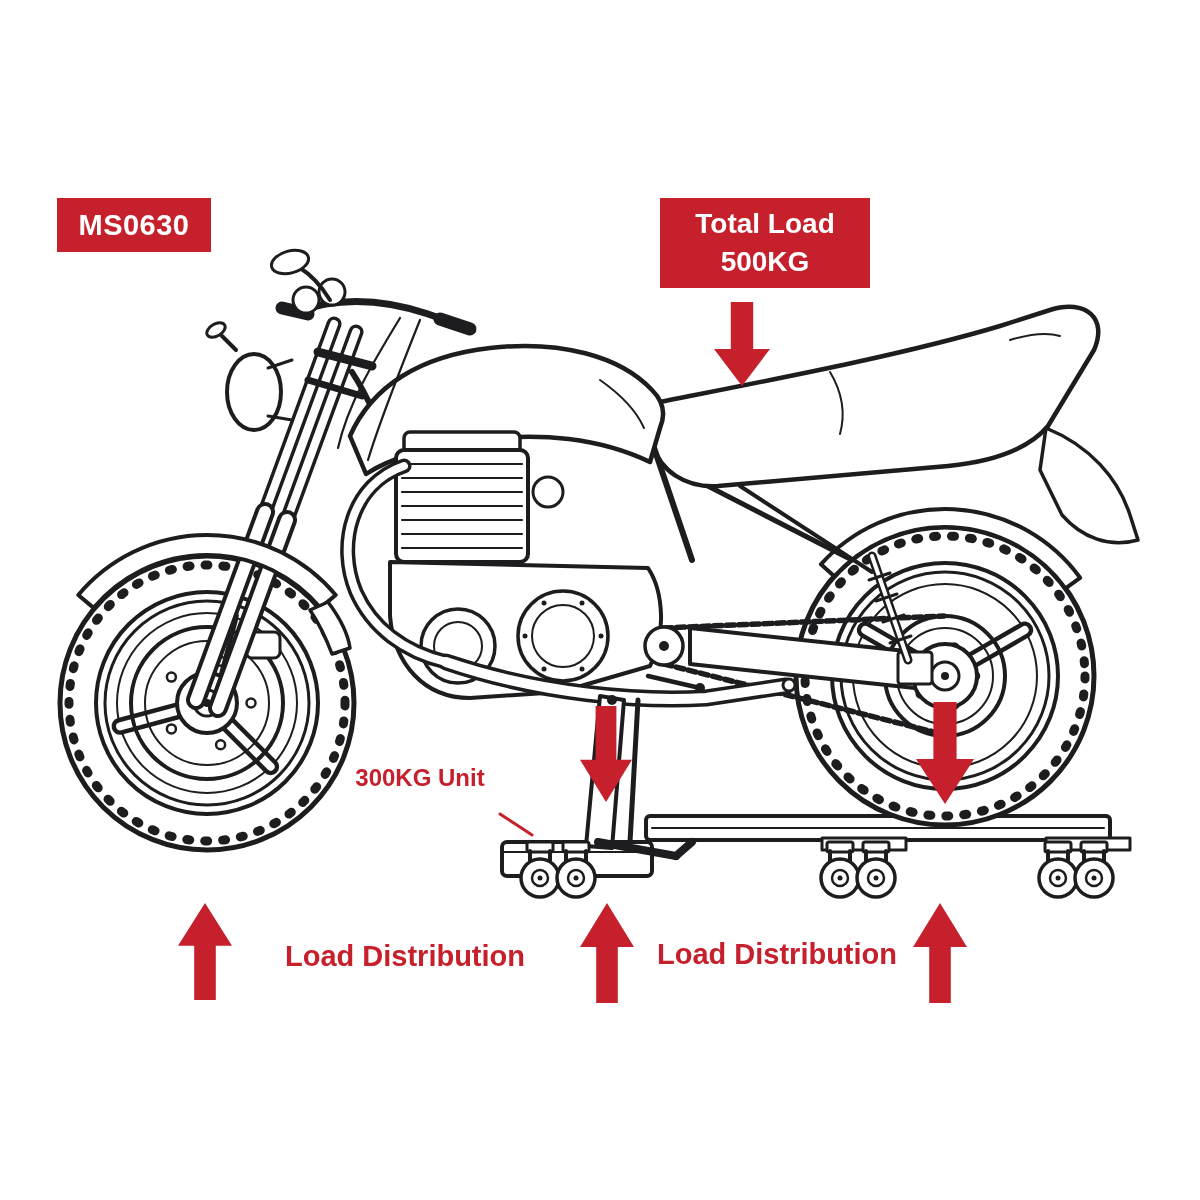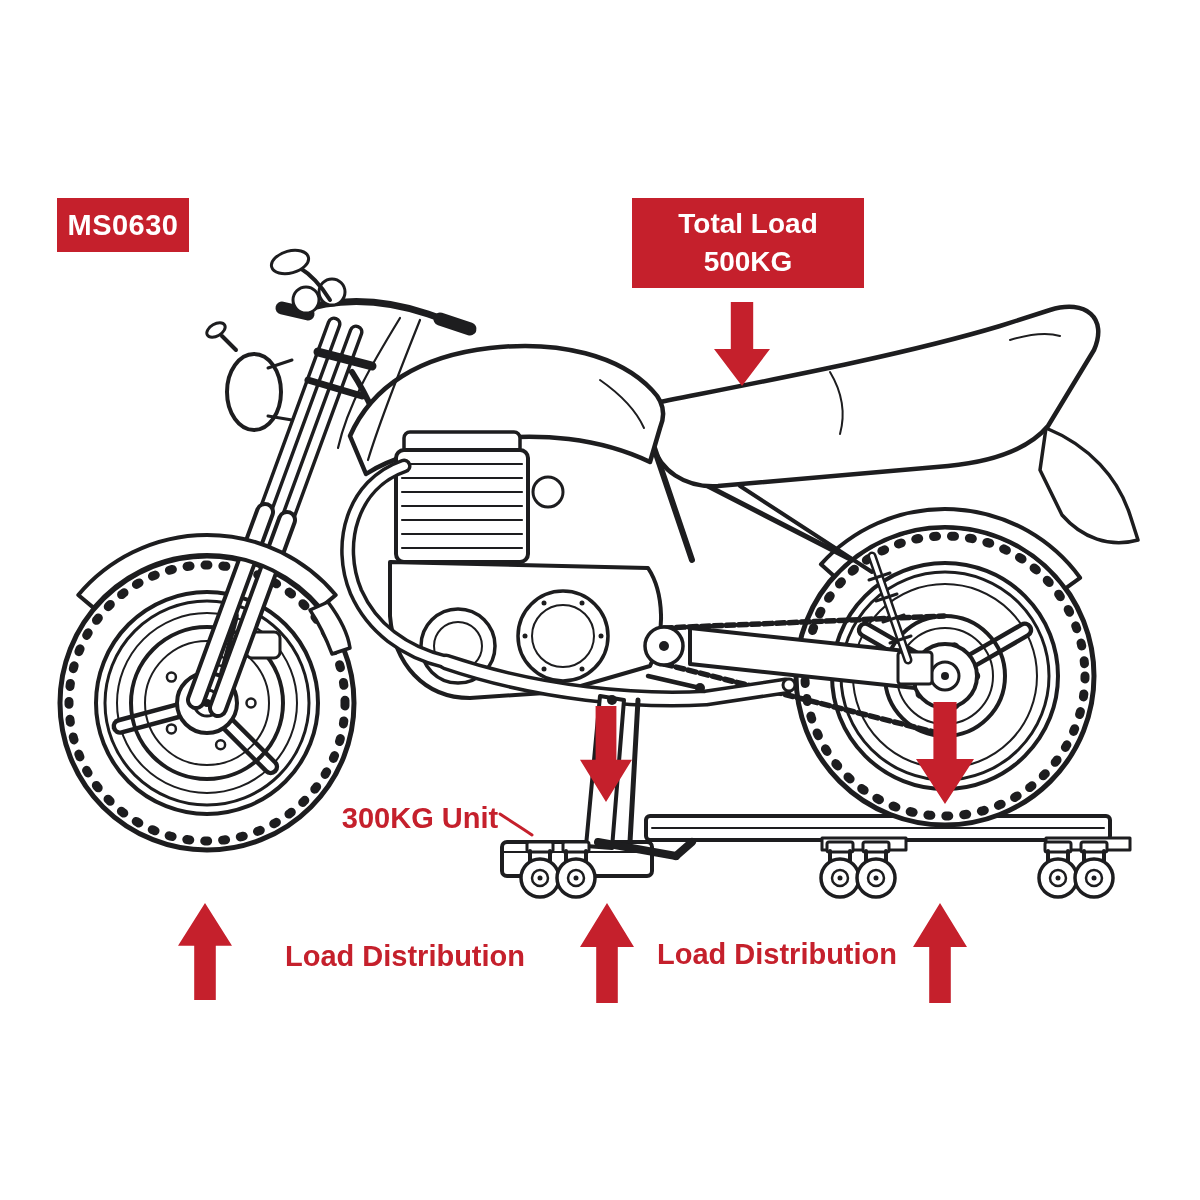--- a/index.html
+++ b/index.html
@@ -16,27 +16,27 @@
   .fw { stroke:var(--line,#1d1d1f); fill:#fff; stroke-linejoin:round; }
   .wh { stroke:#fff; fill:none; stroke-linecap:round; }
   .fl { fill:var(--line,#1d1d1f); stroke:none; }
   .rd { stroke:var(--accent-red,#c5202c); fill:none; stroke-linecap:round; }
 
   .red-box {
     position:absolute; background:var(--accent-red); color:#fff;
     font-weight:bold; text-align:center; display:flex; flex-direction:column;
     align-items:center; justify-content:center;
   }
-  #ms-badge { left:57px; top:198px; width:132px; height:54px; font-size:29px; letter-spacing:.5px; }
-  #total-load-box { left:632px; top:198px; width:232px; height:90px; font-size:28px; line-height:38px; }
+  #ms-badge { left:57px; top:198px; width:154px; height:54px; font-size:29px; letter-spacing:.5px; }
+  #total-load-box { left:660px; top:198px; width:210px; height:90px; font-size:28px; line-height:38px; }
 
   .red-text {
     position:absolute; color:var(--accent-red); font-weight:bold; text-align:center;
   }
-  #unit-capacity-label { left:330px; top:801px; width:180px; font-size:29px; line-height:35px; }
+  #unit-capacity-label { left:330px; top:760px; width:180px; font-size:24px; line-height:35px; }
   #load-dist-left  { left:270px; top:940px; width:270px; font-size:29px; }
   #load-dist-right { left:642px; top:938px; width:270px; font-size:29px; }
 
   .arrow { position:absolute; background:var(--accent-red); }
   .arrow-down { clip-path:polygon(30% 0, 70% 0, 70% 56%, 100% 56%, 50% 100%, 0 56%, 30% 56%); }
   .arrow-up   { clip-path:polygon(50% 0, 100% 44%, 70% 44%, 70% 100%, 30% 100%, 30% 44%, 0 44%); }
 
   #arrow-total-load  { left:714px; top:302px; width:56px; height:84px; }
   #arrow-down-mid    { left:580px; top:706px; width:52px; height:96px; }
   #arrow-down-rear   { left:916px; top:702px; width:58px; height:102px; }

